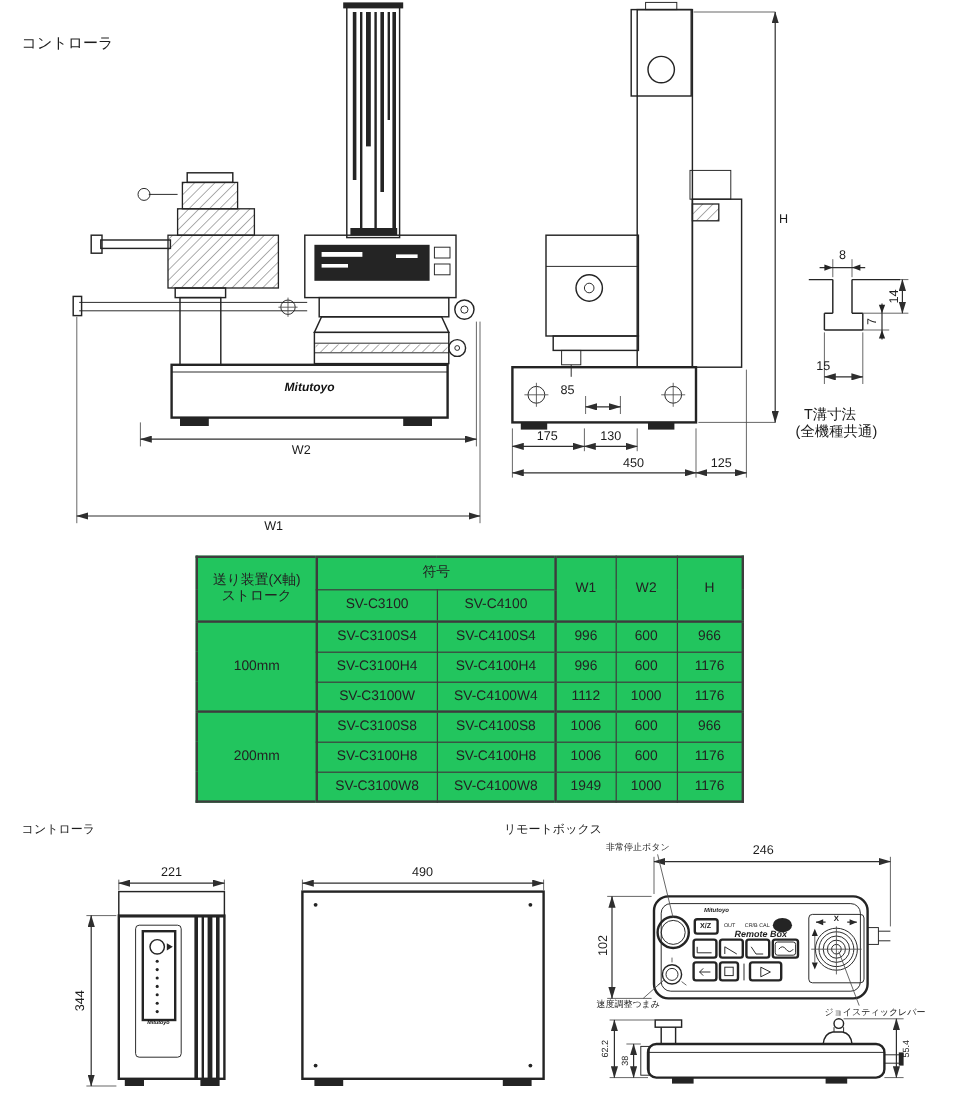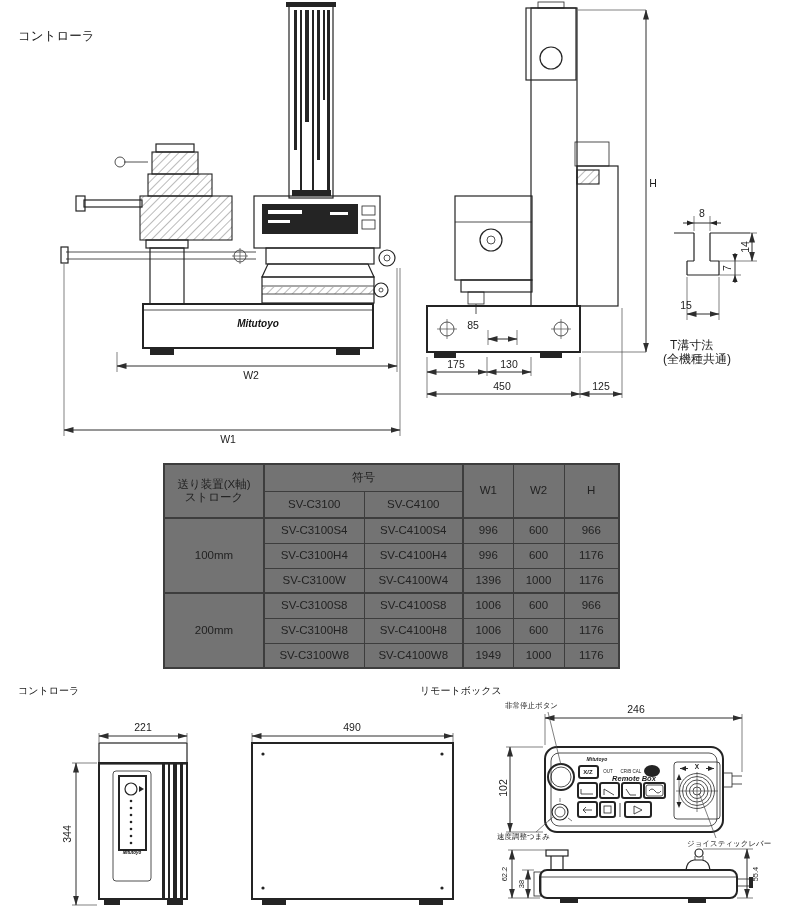--- a/index.html
+++ b/index.html
@@ -21,21 +21,21 @@
   .dim{position:absolute;font-size:10.5px;color:#1c1c1c;white-space:nowrap;
        transform:translate(-50%,-50%);}
   .dim.rot{transform:translate(-50%,-50%) rotate(-90deg);}
   .dim.small{font-size:7.5px;}
   .lbl-s{position:absolute;font-size:7.5px;color:#1c1c1c;white-space:nowrap;}
   .logo{position:absolute;font-style:italic;font-weight:bold;color:#111;
         transform:translate(-50%,-50%);white-space:nowrap;}
   .tinytxt{position:absolute;color:#1c1c1c;white-space:nowrap;transform:translate(-50%,-50%);}
   table.spec{
     position:absolute;left:163px;top:463px;border-collapse:collapse;
-    table-layout:fixed;background:#737373;border:2px solid #3d3d3d;
+    table-layout:fixed;background:#22c55e;border:2px solid #3d3d3d;
   }
   table.spec td{
     border:1px solid #3d3d3d;text-align:center;vertical-align:middle;
     font-size:11.5px;color:#222;padding:0;line-height:1.15;
   }
   table.spec tr.h1 td,table.spec tr.h2 td{font-size:11.5px;}
   table.spec tr{height:25px;}
   table.spec tr.h1{height:27px;}
   table.spec tr.h2{height:27px;}
   table.spec td.vR{border-right-width:2px;}
@@ -307,21 +307,21 @@
   <div class="label" style="left:420px;top:684px;font-size:10px">リモートボックス</div>
 
   <div class="logo" style="left:258px;top:323px;font-size:10px">Mitutoyo</div>
   <div class="dim" style="left:251px;top:375px">W2</div>
   <div class="dim" style="left:228px;top:439px">W1</div>
 
   <div class="dim" style="left:653px;top:183px">H</div>
   <div class="dim" style="left:473px;top:325px">85</div>
   <div class="dim" style="left:456px;top:364px">175</div>
   <div class="dim" style="left:509px;top:364px">130</div>
-  <div class="dim" style="left:502px;top:386px">450</div>
+  <div class="dim" style="left:528px;top:386px">450</div>
   <div class="dim" style="left:601px;top:386px">125</div>
 
   <div class="dim" style="left:702px;top:213px">8</div>
   <div class="dim rot" style="left:745px;top:247px">14</div>
   <div class="dim rot" style="left:727px;top:268px">7</div>
   <div class="dim" style="left:686px;top:305px">15</div>
   <div class="label" style="left:670px;top:337px">T溝寸法</div>
   <div class="label" style="left:663px;top:351px">(全機種共通)</div>
 
   <table class="spec">
@@ -359,21 +359,21 @@
       <tr>
         <td>SV-C3100H4</td>
         <td class="vR">SV-C4100H4</td>
         <td>996</td>
         <td>600</td>
         <td>1176</td>
       </tr>
       <tr>
         <td>SV-C3100W</td>
         <td class="vR">SV-C4100W4</td>
-        <td>1396</td>
+        <td>1112</td>
         <td>1000</td>
         <td>1176</td>
       </tr>
       <tr class="gsep">
         <td rowspan="3" class="vR">200mm</td>
         <td>SV-C3100S8</td>
         <td class="vR">SV-C4100S8</td>
         <td>1006</td>
         <td>600</td>
         <td>966</td>

